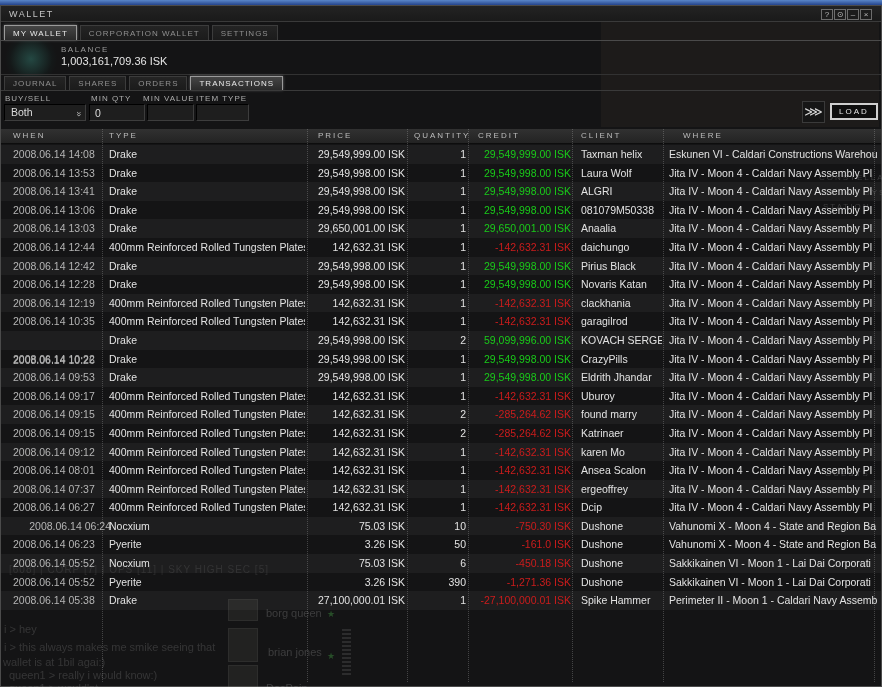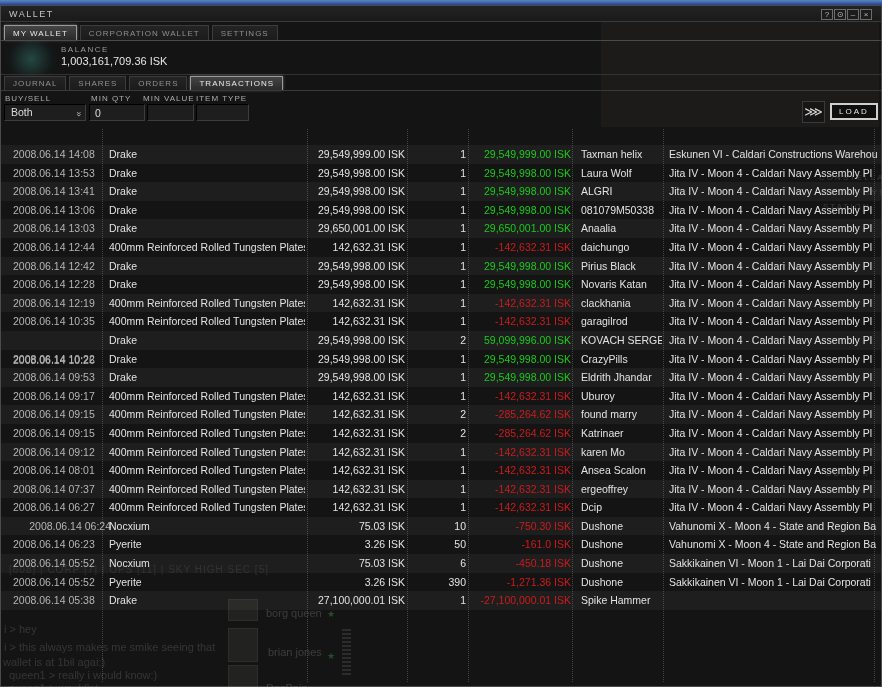--- a/index.html
+++ b/index.html
@@ -136,20 +136,29 @@
       <span id="dropdown-chevron">»</span>
     </div>
     <input class="fbox" id="min-qty-input" value="0" style="">
     <input class="fbox" id="min-value-input" value="" style="">
     <input class="fbox" id="item-type-input" value="" style="">
 
     <div id="quick-load-button">⋙</div>
     <div id="load-button">LOAD</div>
 
     <div id="table">
+      <div id="thead">
+          <span class="hcell" style="left: 12px;">WHEN</span>
+          <span class="hcell" style="left: 108px;">TYPE</span>
+          <span class="hcell" style="left: 317px;">PRICE</span>
+          <span class="hcell" style="left: 413px;">QUANTITY</span>
+          <span class="hcell" style="left: 477px;">CREDIT</span>
+          <span class="hcell" style="left: 580px;">CLIENT</span>
+          <span class="hcell" style="left: 682px;">WHERE</span>
+        </div>
       <div id="tbody">
           <div class="row alt">
             <span class="cell when" style="left: 12px; width: 90px;">2008.06.14 14:08</span>
             <span class="cell" style="left: 108px; width: 196px;">Drake</span>
             <span class="cell right" style="left: 306px; width: 98px;">29,549,999.00 ISK</span>
             <span class="cell right" style="left: 408px; width: 57px;">1</span>
             <span class="cell right pos" style="left: 468px; width: 102px;">29,549,999.00 ISK</span>
             <span class="cell" style="left: 580px; width: 81px;">Taxman helix</span>
             <span class="cell" style="left: 668px; width: 208px;">Eskunen VI - Caldari Constructions Warehous</span>
           </div>
@@ -360,20 +369,21 @@
             <span class="cell" style="left: 580px; width: 81px;">Dushone</span>
             <span class="cell" style="left: 668px; width: 208px;">Sakkikainen VI - Moon 1 - Lai Dai Corporati</span>
           </div>
           <div class="row alt">
             <span class="cell when" style="left: 12px; width: 90px;">2008.06.14 05:38</span>
             <span class="cell" style="left: 108px; width: 196px;">Drake</span>
             <span class="cell right" style="left: 306px; width: 98px;">27,100,000.01 ISK</span>
             <span class="cell right" style="left: 408px; width: 57px;">1</span>
             <span class="cell right neg" style="left: 468px; width: 102px;">-27,100,000.01 ISK</span>
             <span class="cell" style="left: 580px; width: 81px;">Spike Hammer</span>
+            <span class="cell" style="left: 668px; width: 208px;">Perimeter II - Moon 1 - Caldari Navy Assemb</span>
           </div>
         </div>
       <div id="seps">
           <div class="sep" style="left: 101px;"></div>
           <div class="sep" style="left: 306px;"></div>
           <div class="sep" style="left: 406px;"></div>
           <div class="sep" style="left: 467px;"></div>
           <div class="sep" style="left: 571px;"></div>
           <div class="sep" style="left: 662px;"></div>
           <div class="sep" style="left: 873px;"></div>

